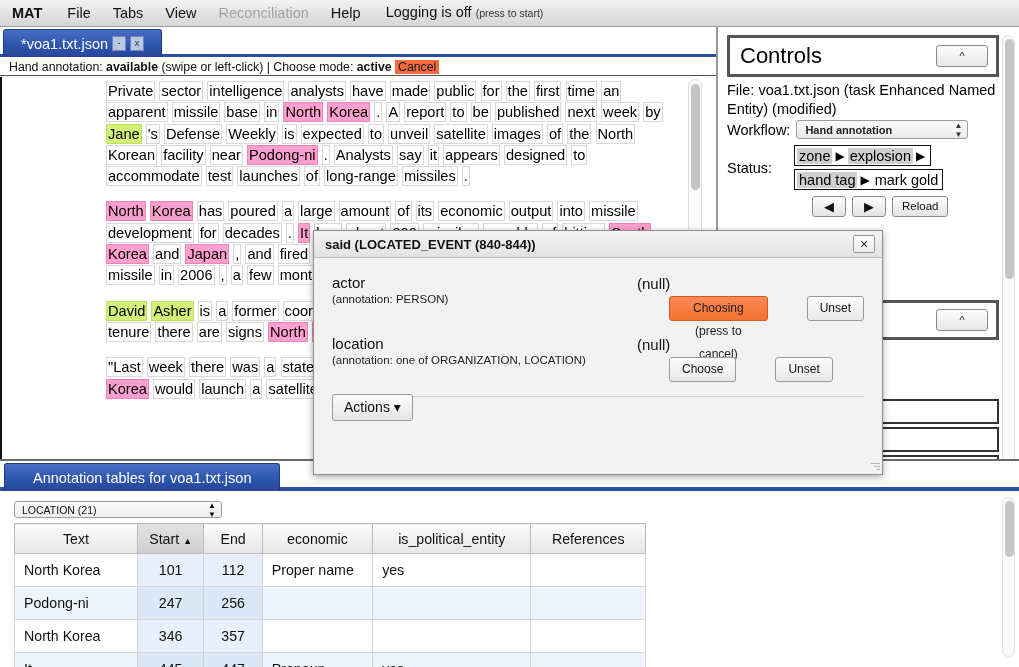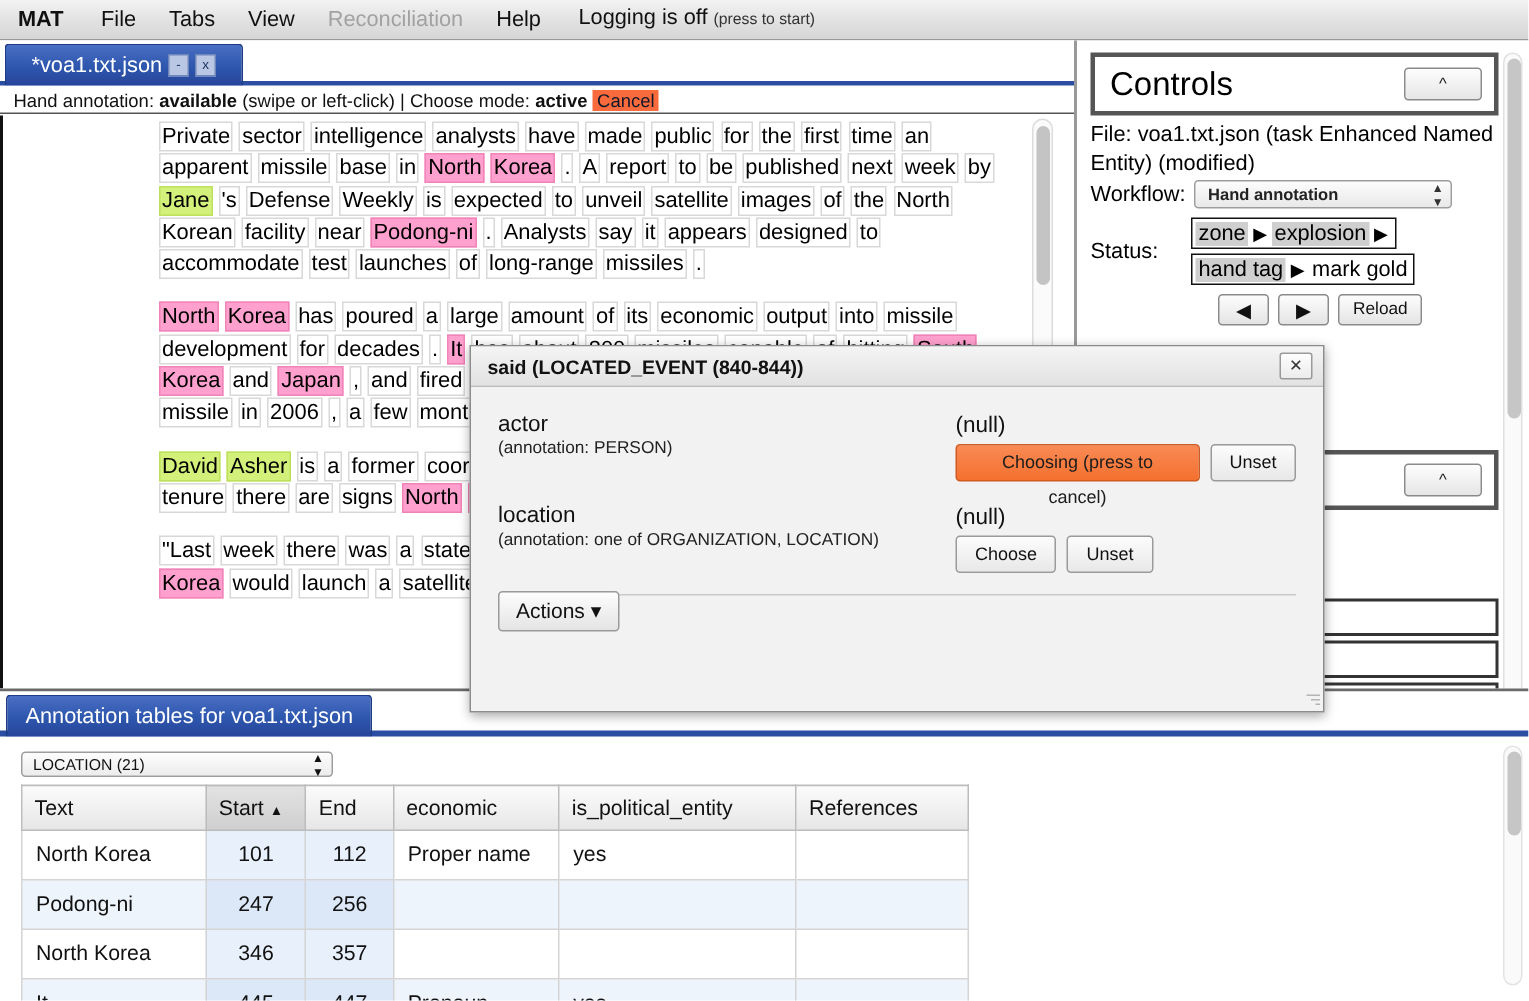--- a/index.html
+++ b/index.html
@@ -139,38 +139,38 @@
   }
   .right-scroll .thumb { position:absolute; left:2px; top:3px; width:9px; height:240px; background:#c6c6c6; border-radius:5px; }
 
   
   .bottompane { position:absolute; left:0; top:459px; width:1019px; height:208px; background:#fff; border-top:2px solid #6a6a6a; }
   .btabstrip { position:absolute; left:0; top:0; width:1019px; height:30px; background:#fff; border-bottom:4px solid #2b4ea2; }
   .btab {
     position:absolute; left:4px; top:2px; height:28px;
     background: linear-gradient(to bottom,#4a6fc4 0%,#2d56ad 55%,#27459a 100%);
     border:1px solid #1d3c86; border-bottom:none; border-radius:3px 3px 0 0;
-    display:flex; align-items:center; padding:0 12px;
+    display:flex; align-items:center; padding:0 28px;
   }
   .btab .tl { color:#fff; font-size:14.5px; }
   .tbl-select-wrap { position:absolute; left:14px; top:40px; }
   .tbl-select {
     width:208px; height:17px; border:1px solid #9d9d9d; border-radius:3px;
     background:linear-gradient(to bottom,#fdfdfd,#ececec);
     font-size:10.5px; color:#111; display:flex; align-items:center;
     justify-content:space-between; padding:0 5px 0 7px;
   }
   table.atable {
     position:absolute; left:14px; top:62px; width:632px;
     border-collapse:collapse; font-size:14.2px; background:#fff;
   }
   table.atable th {
     background:linear-gradient(to bottom,#fbfbfb,#e6e6e6);
     border:1px solid #bcbcbc; font-weight:normal; color:#111;
-    height:30px; padding:0 8px; text-align:left;margin-top:48px;
+    height:30px; padding:0 8px; text-align:center;margin-top:48px;
   }
   table.atable th.sorted { background:linear-gradient(to bottom,#e2e2e2,#cfcfcf); }
   table.atable th .sortarrow { font-size:9px; margin-left:4px; }
   table.atable td {
     border:1px solid #d4d4d4; height:33px; padding:0 9px; color:#111;
   }
   table.atable tr.alt td { background:#eef4fc; }
   table.atable td.numcol { text-align:center; background:#e8f0fb; }
   table.atable tr.alt td.numcol { background:#dce8f8; }
   .bottom-scroll { position:absolute; right:4px; top:36px; width:13px; height:160px; background:#fafafa; border:1px solid #e3e3e3; border-radius:7px; }
@@ -197,21 +197,21 @@
   .attr-row { display:flex; margin-bottom:14px; }
   .attr-left { width:305px; }
   .attr-left .an { font-size:15px; color:#111; line-height:18px; }
   .attr-left .ad { font-size:11.5px; color:#222; line-height:15px; }
   .attr-right { flex:1; }
   .attr-right .nullv { font-size:15px; color:#111; line-height:19px; margin-bottom:3px; }
   .btnrow { display:flex; gap:7px; }
   .dbtn {
     height:25px; padding:0 12px; border:1px solid #9a9a9a; border-radius:3px;
     background:linear-gradient(to bottom,#fcfcfc,#e8e8e8);
-    font-size:12px; line-height:23px; color:#111; text-align:center;
+    font-size:12px; line-height:23px; color:#111; text-align:center;margin-left:32px;
   }
   .dbtn.choosing {
     background:linear-gradient(to bottom,#f98a55,#f4712f);
     border-color:#cf5b22; color:#1c1c1c; padding:0 14px;
   }
   .modal-sep { margin:4px 18px 0 18px; border-top:1px solid #c9c9c9; }
   .actions-btn {
     position:absolute; left:18px; top:163px; height:27px; padding:0 11px;
     border:1px solid #9a9a9a; border-radius:3px;
     background:linear-gradient(to bottom,#fdfdfd,#e4e4e4);

